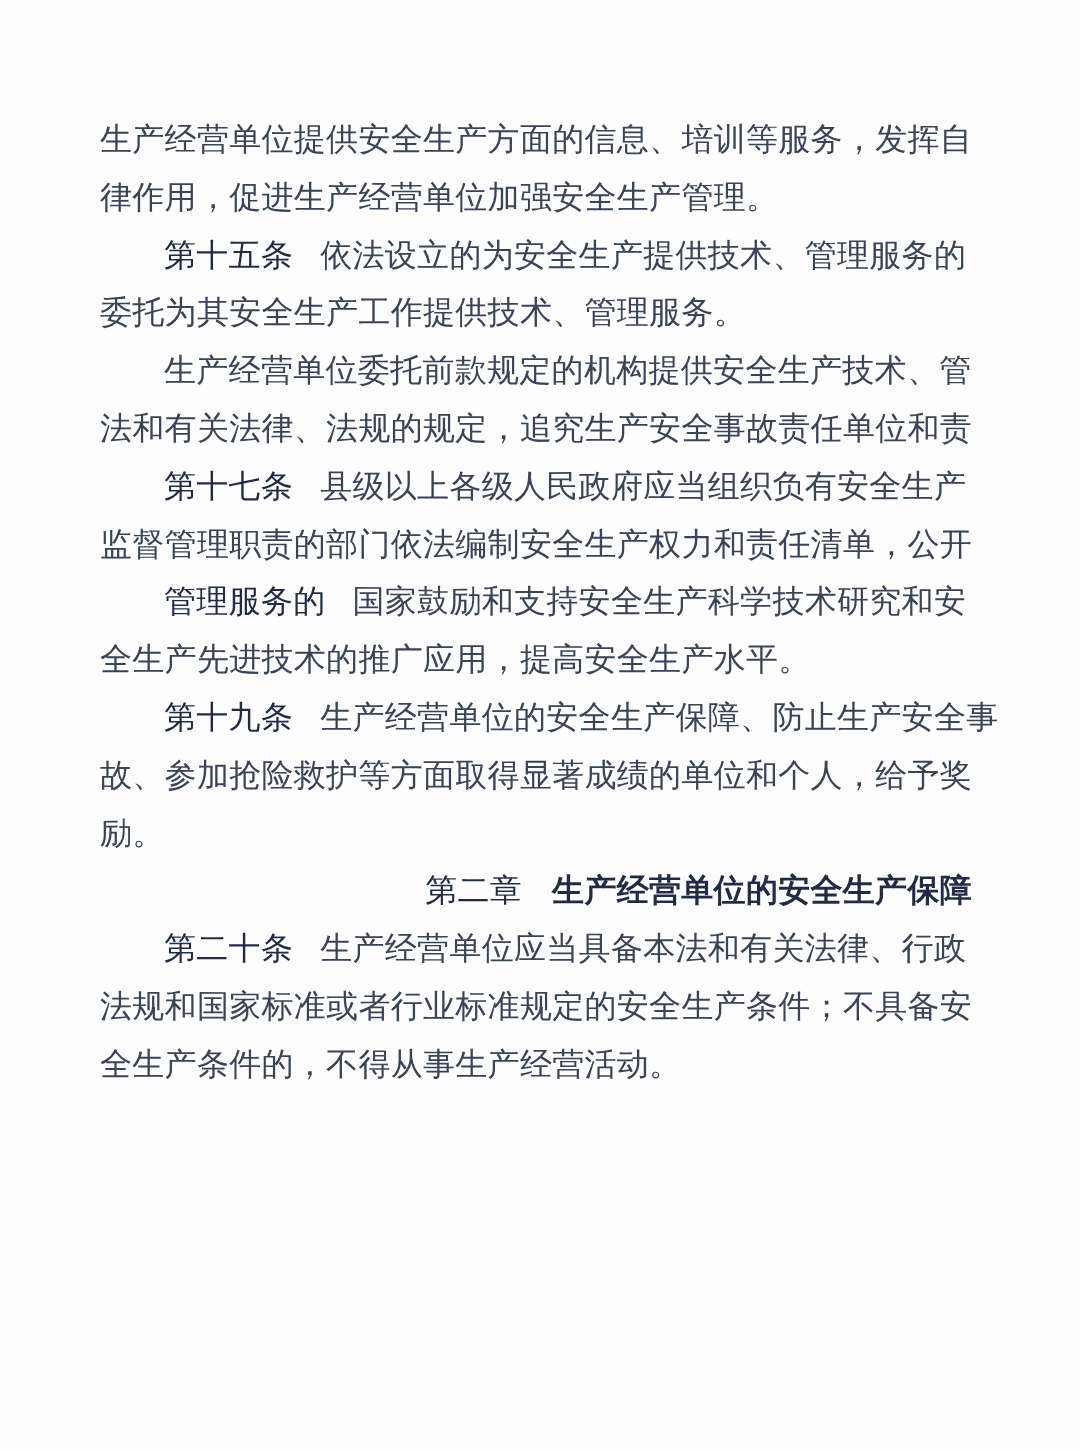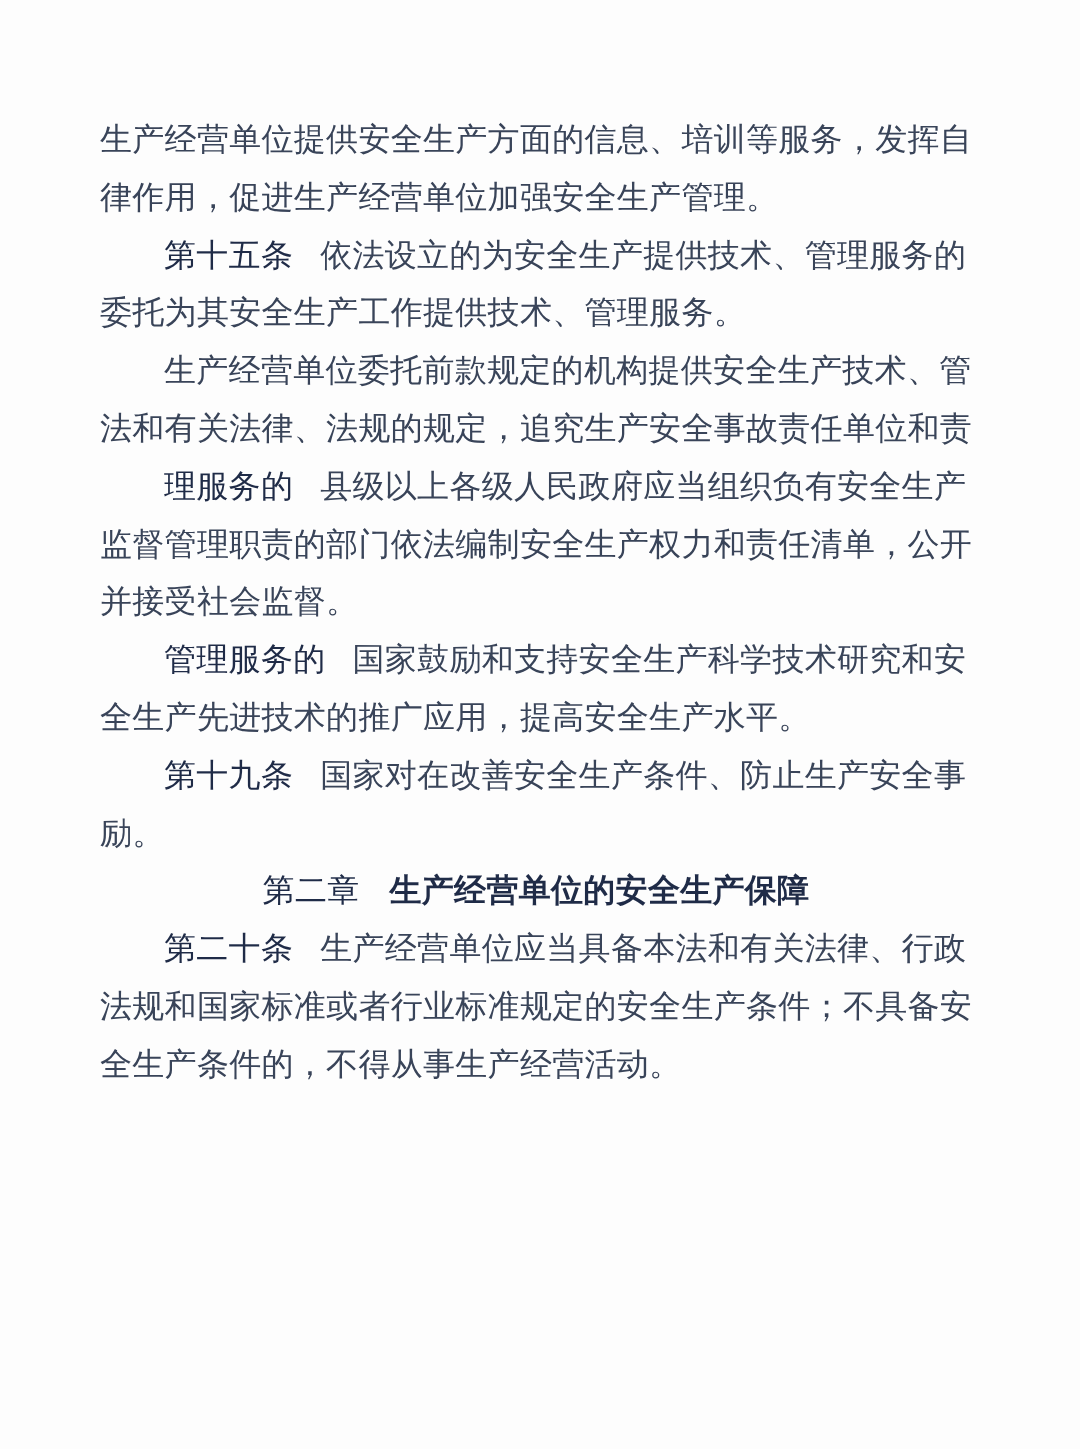--- a/index.html
+++ b/index.html
@@ -35,21 +35,21 @@
     white-space: nowrap;
   }
   .line.indent { padding-left: 64px; }
   .artnum {
     font-family: "Liberation Sans", "DejaVu Sans", sans-serif;
     font-weight: 400;
     color: var(--bold-color);
   }
   .artnum:not(:empty) { margin-right: 27px; }
   .line.chapter {
-    text-align: center;
+    text-align: right;
     padding-left: 0;
   }
   .line.chapter .artnum:not(:empty) { margin-right: 30px; }
   .line.chapter .body-text {
     font-family: "Liberation Sans", "DejaVu Sans", sans-serif;
     font-weight: 700;
     color: var(--bold-color);
   }
 </style>
 </head>
@@ -67,32 +67,32 @@
 
     <div class="line"><span class="artnum"></span><span class="body-text">委托为其安全生产工作提供技术、管理服务。</span></div>
 
     <div class="line indent"><span class="artnum"></span><span class="body-text">生产经营单位委托前款规定的机构提供安全生产技术、管</span></div>
 
 
 
     <div class="line"><span class="artnum"></span><span class="body-text">法和有关法律、法规的规定，追究生产安全事故责任单位和责</span></div>
 
 
-    <div class="line indent"><span class="artnum">理服务的</span><span class="body-text">县级以上各级人民政府应当组织负有安全生产</span></div>
+    <div class="line indent"><span class="artnum">第十七条</span><span class="body-text">县级以上各级人民政府应当组织负有安全生产</span></div>
 
     <div class="line"><span class="artnum"></span><span class="body-text">监督管理职责的部门依法编制安全生产权力和责任清单，公开</span></div>
 
-    <div class="line"><span class="artnum"></span><span class="body-text">并接受社会监督。</span></div>
 
     <div class="line indent"><span class="artnum">管理服务的</span><span class="body-text">国家鼓励和支持安全生产科学技术研究和安</span></div>
 
     <div class="line"><span class="artnum"></span><span class="body-text">全生产先进技术的推广应用，提高安全生产水平。</span></div>
 
-    <div class="line indent"><span class="artnum">第十九条</span><span class="body-text">国家对在改善安全生产条件、防止生产安全事</span></div>
+    <div class="line indent"><span class="artnum">第十九条</span><span class="body-text">生产经营单位的安全生产保障、防止生产安全事</span></div>
 
+    <div class="line"><span class="artnum"></span><span class="body-text">故、参加抢险救护等方面取得显著成绩的单位和个人，给予奖</span></div>
 
     <div class="line"><span class="artnum"></span><span class="body-text">励。</span></div>
 
     <div class="line chapter"><span class="artnum">第二章</span><span class="body-text">生产经营单位的安全生产保障</span></div>
 
     <div class="line indent"><span class="artnum">第二十条</span><span class="body-text">生产经营单位应当具备本法和有关法律、行政</span></div>
 
     <div class="line"><span class="artnum"></span><span class="body-text">法规和国家标准或者行业标准规定的安全生产条件；不具备安</span></div>
 
     <div class="line"><span class="artnum"></span><span class="body-text">全生产条件的，不得从事生产经营活动。</span></div>

